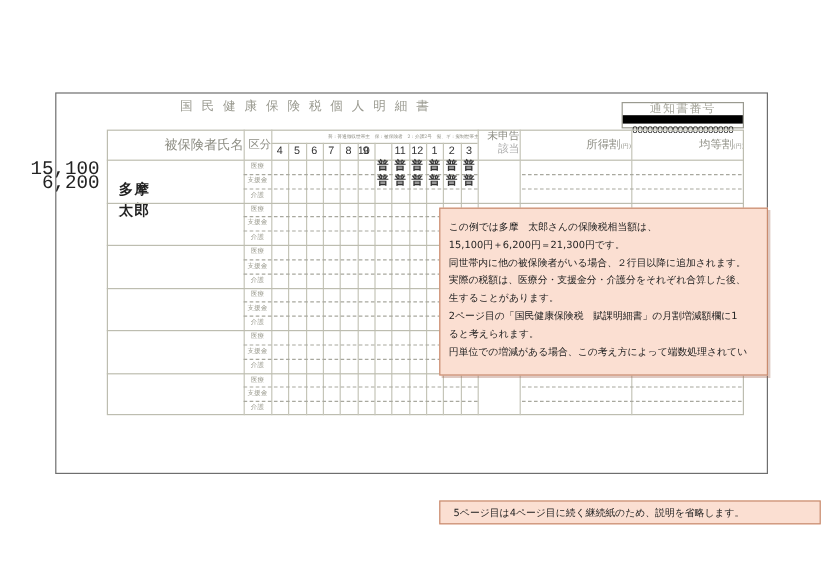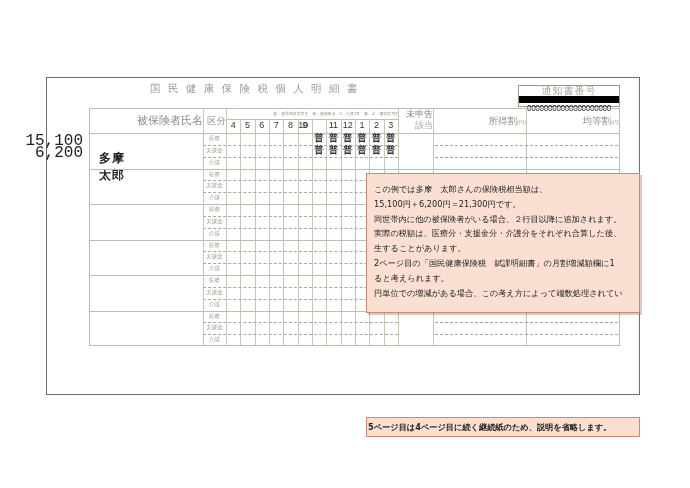--- a/index.html
+++ b/index.html
@@ -15,21 +15,21 @@
   .vline{position:absolute;width:0;border-left:1px solid #c5c5b8;}
   .hline{position:absolute;height:0;border-top:1px solid #bdbdb0;}
   .dline{position:absolute;height:0;border-top:1px dashed #a8a89e;}
   .kubun{position:absolute;left:114px;width:23px;font-size:5.5px;color:#9a9a8e;text-align:center;font-family:"DejaVu Serif",serif;}
   .month{position:absolute;top:12px;width:14.3px;text-align:center;font-size:9px;color:#333;font-family:"Liberation Sans",sans-serif;}
   .mark{position:absolute;width:14.3px;text-align:center;font-size:9.5px;color:#333;font-weight:bold;font-family:"DejaVu Serif",serif;}
   .amt{position:absolute;right:6px;font-size:16px;color:#222;font-family:"Liberation Mono",monospace;letter-spacing:0px;}
   .name{position:absolute;left:10px;top:43px;font-size:12px;color:#222;font-weight:bold;font-family:"DejaVu Sans",sans-serif;letter-spacing:1px;}
   .callout{position:absolute;left:366px;top:173px;width:274px;height:140px;background:#fbdfd2;border:1.5px solid #c98b6e;box-sizing:border-box;padding:8px 6px 0 7px;box-shadow:2px 2px 0 rgba(160,100,80,0.35);}
   .callout p{margin:0;font-size:8.2px;line-height:14.8px;color:#222;white-space:nowrap;font-family:"DejaVu Sans",sans-serif;}
-  .note{position:absolute;left:366px;top:417px;width:274px;height:20px;background:#fbdfd2;border:1.2px solid #c98b6e;box-sizing:border-box;padding-left:1px;line-height:18px;font-size:8.2px;color:#222;white-space:nowrap;font-weight:bold;}
+  .note{position:absolute;left:366px;top:417px;width:318px;height:20px;background:#fbdfd2;border:1.2px solid #c98b6e;box-sizing:border-box;padding-left:11px;line-height:18px;font-size:8.2px;color:#222;white-space:nowrap;}
 </style>
 </head>
 <body>
 
 <div class="frame"></div>
 
 <div class="title">国民健康保険税個人明細書</div>
 
 <div class="notice">
   <div class="lbl">通知書番号</div>

